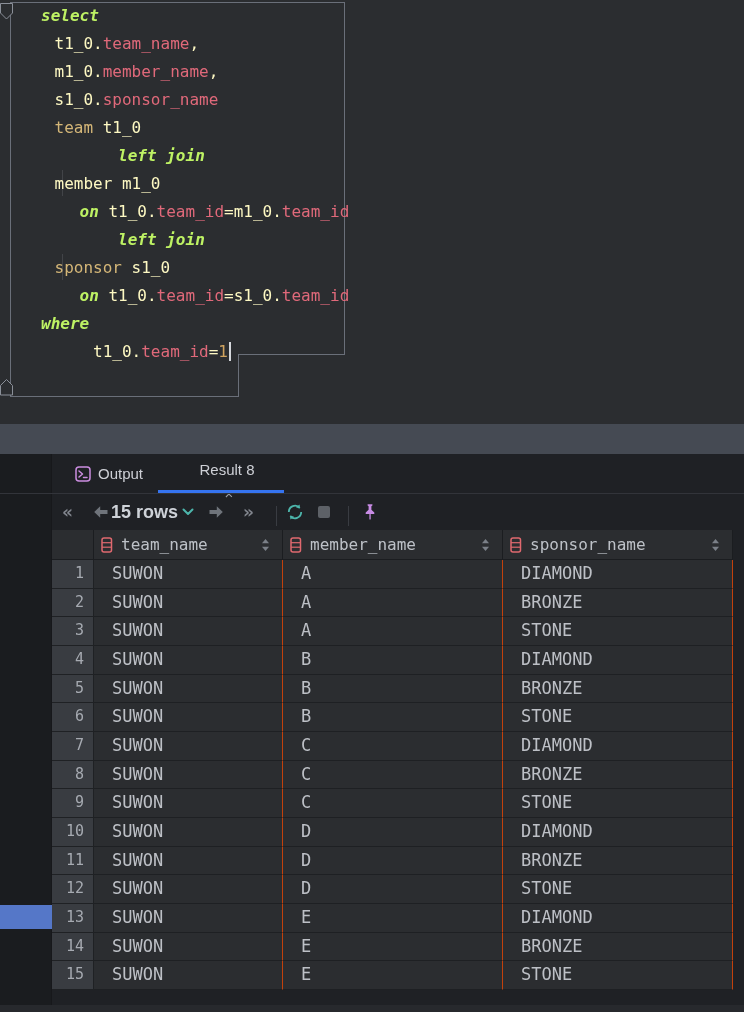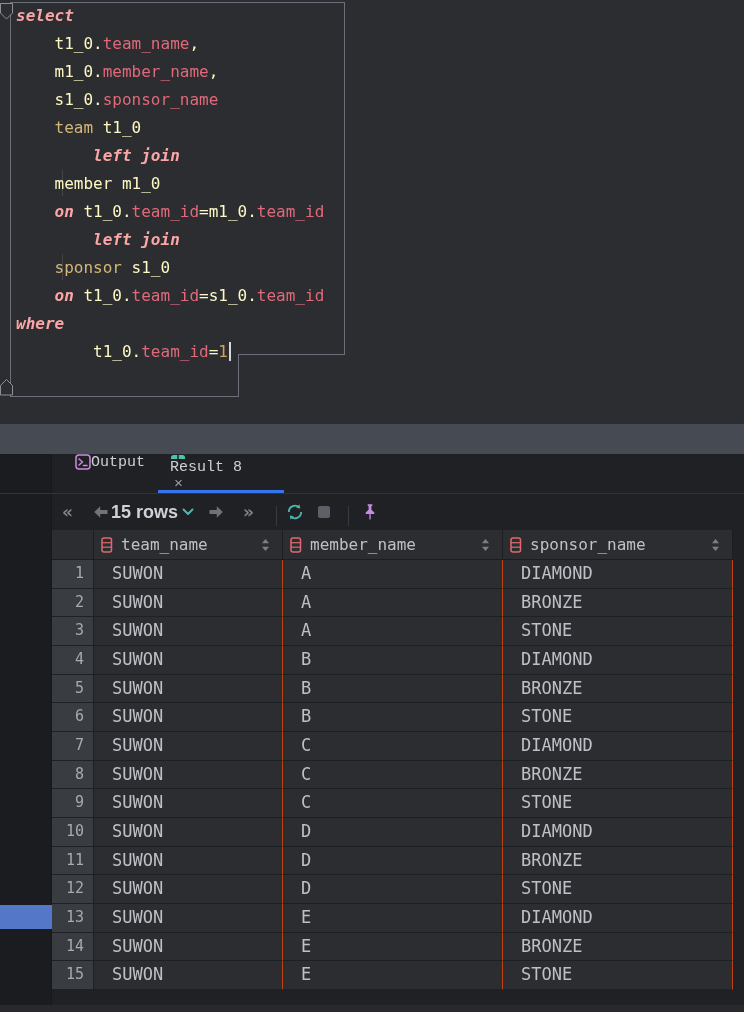--- a/index.html
+++ b/index.html
@@ -4,21 +4,21 @@
 <style>
   * { margin:0; padding:0; box-sizing:border-box; }
   html,body { width:744px; height:1012px; }
   body { background:#1f2125; font-family:"Liberation Sans", sans-serif; overflow:hidden; }
   .screen { position:relative; width:744px; height:1012px; }
 
   
   .editor { position:absolute; left:0; top:0; width:744px; height:424px; background:#2b2d30; }
   .code { position:absolute; left:16px; top:2px; font:16px/28px "DejaVu Sans Mono", monospace; }
   .code-line { height:28px; white-space:pre; }
-  .seg-kw  { color:#fca5a5; font-style:italic; font-weight:bold; }
+  .seg-kw  { color:#bef264; font-style:italic; font-weight:bold;margin-left:25px; }
   .seg-col { color:#e0697a; }
   .seg-tbl { color:#d5b778; }
   .seg-num { color:#d0a35f; }
   .seg-pl  { color:#fef9c3; }
   .caret { display:inline-block; width:2px; height:19px; background:#d5d7dc; vertical-align:-4px; margin-left:1px; }
   .fb { position:absolute; background:#6a6f79; }
   .fb-top    { left:10px;  top:2px;   width:335px; height:1px; }
   .fb-left   { left:10px;  top:2px;   width:1px;   height:395px; }
   .fb-right  { left:344px; top:2px;   width:1px;   height:353px; }
   .fb-steph  { left:238px; top:354px; width:107px; height:1px; }
@@ -33,22 +33,22 @@
 
   
   .band { position:absolute; left:0; top:424px; width:744px; height:30px; background:#454a53; }
 
   
   .panel { position:absolute; left:0; top:454px; width:744px; height:558px; background:#1f2125; }
   .rail { position:absolute; left:0; top:0; width:52px; height:100%; background:#1a1c1f; border-right:1px solid #17181b; }
   .blue-marker { position:absolute; left:0; top:451px; width:52px; height:24px; background:#5577c8; }
 
   .tabbar { position:absolute; left:52px; top:0; right:0; height:39px; }
-  .tab { position:absolute; top:0; height:100%; display:flex; 
-         font-size:15px; color:#ced0d6; cursor:default;font-family:Liberation Mono, monospace; }
+  .tab { position:absolute; top:0; height:100%; display:flex; align-items:center; gap:7px;
+         font-size:15px; color:#ced0d6; cursor:default; }
   .tab-output { left:23px; }
   .tab-result { left:106px; width:126px; padding-left:12px;flex-direction:column; }
   .tab-result .underline { position:absolute; left:0; right:0; bottom:0; height:3px; background:#3574f0; }
   .tab-close { color:#9b9fa6; font-size:15px; margin-left:4px; }
   .tab-sep { position:absolute; left:0; right:0; top:39px; height:1px; background:#32343a; }
 
   .toolbar { position:absolute; left:52px; top:40px; right:0; height:36px; }
   .tb { position:absolute; top:0; height:36px; display:flex; align-items:center; }
   .tb-chev { font:bold 17px "DejaVu Sans", sans-serif; color:#81858d; }
   .tb-first { left:10px; } .tb-prev { left:41px; } 

